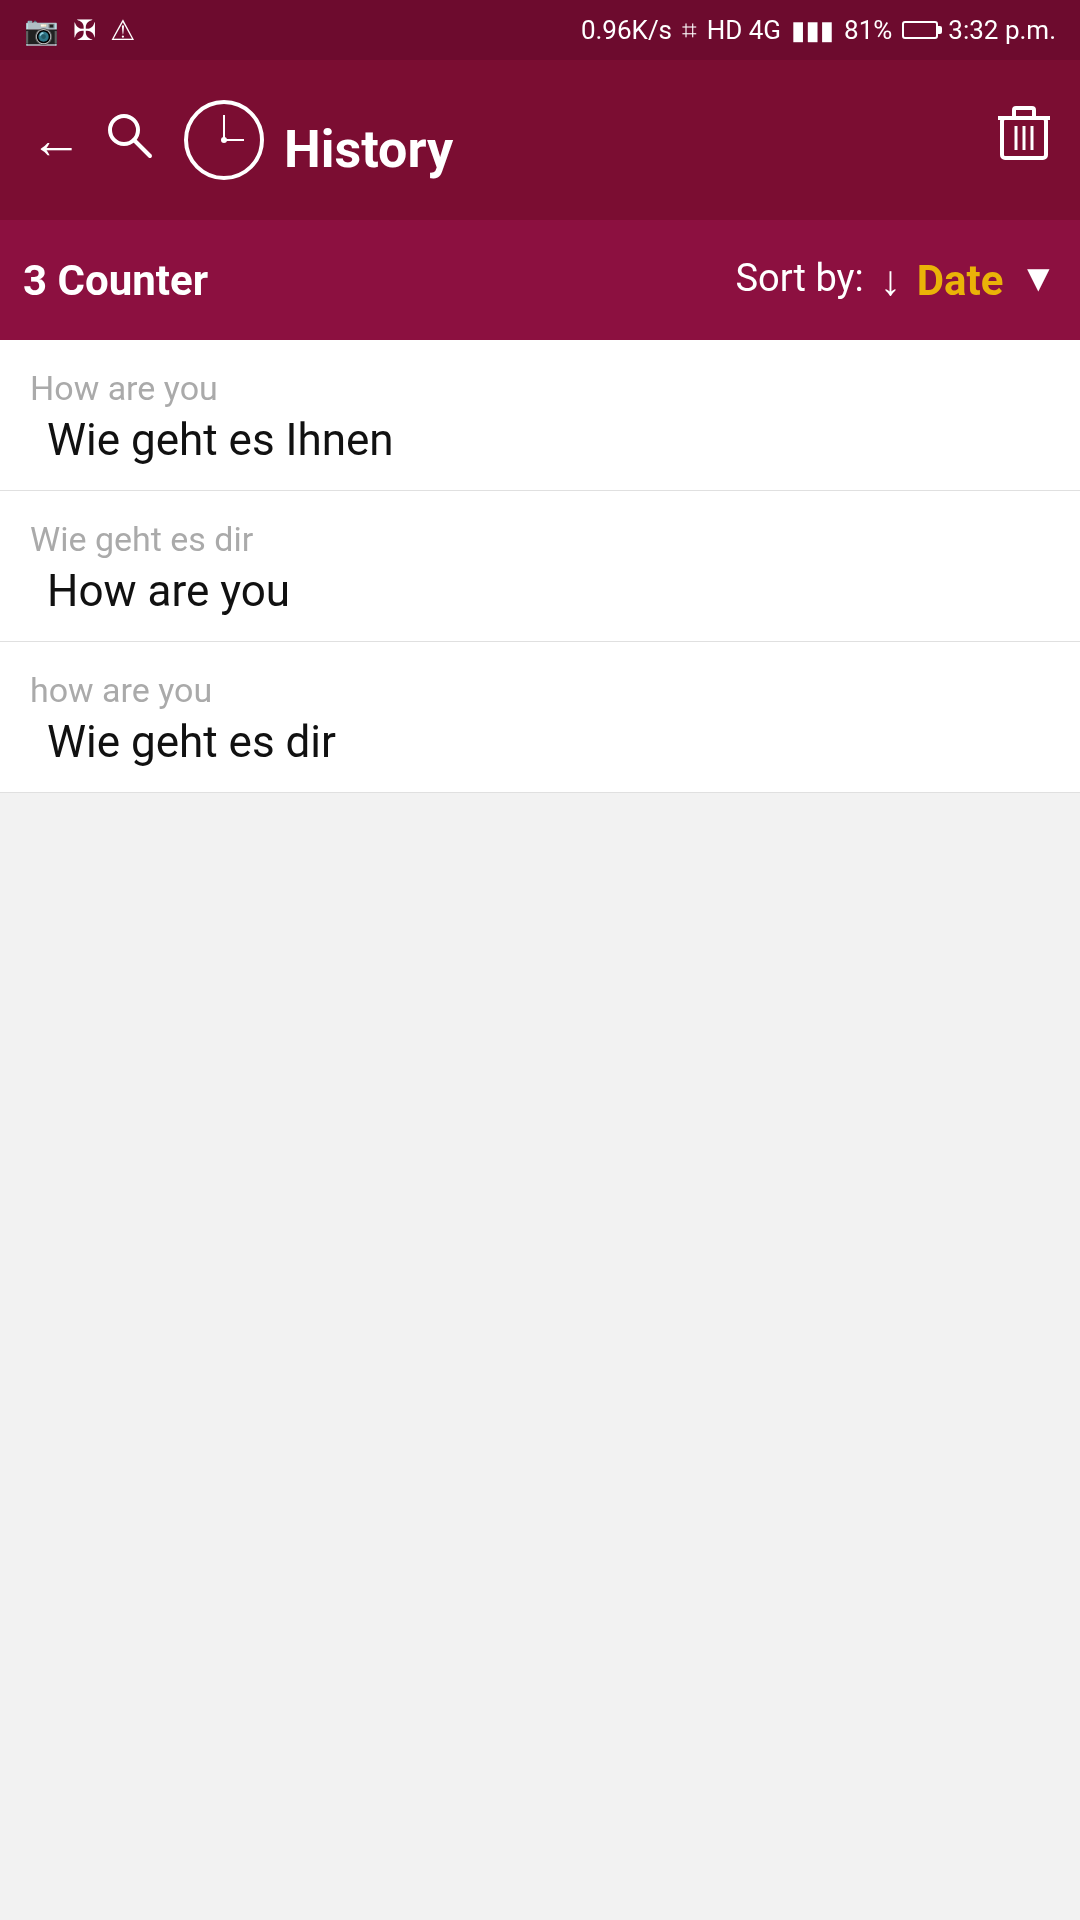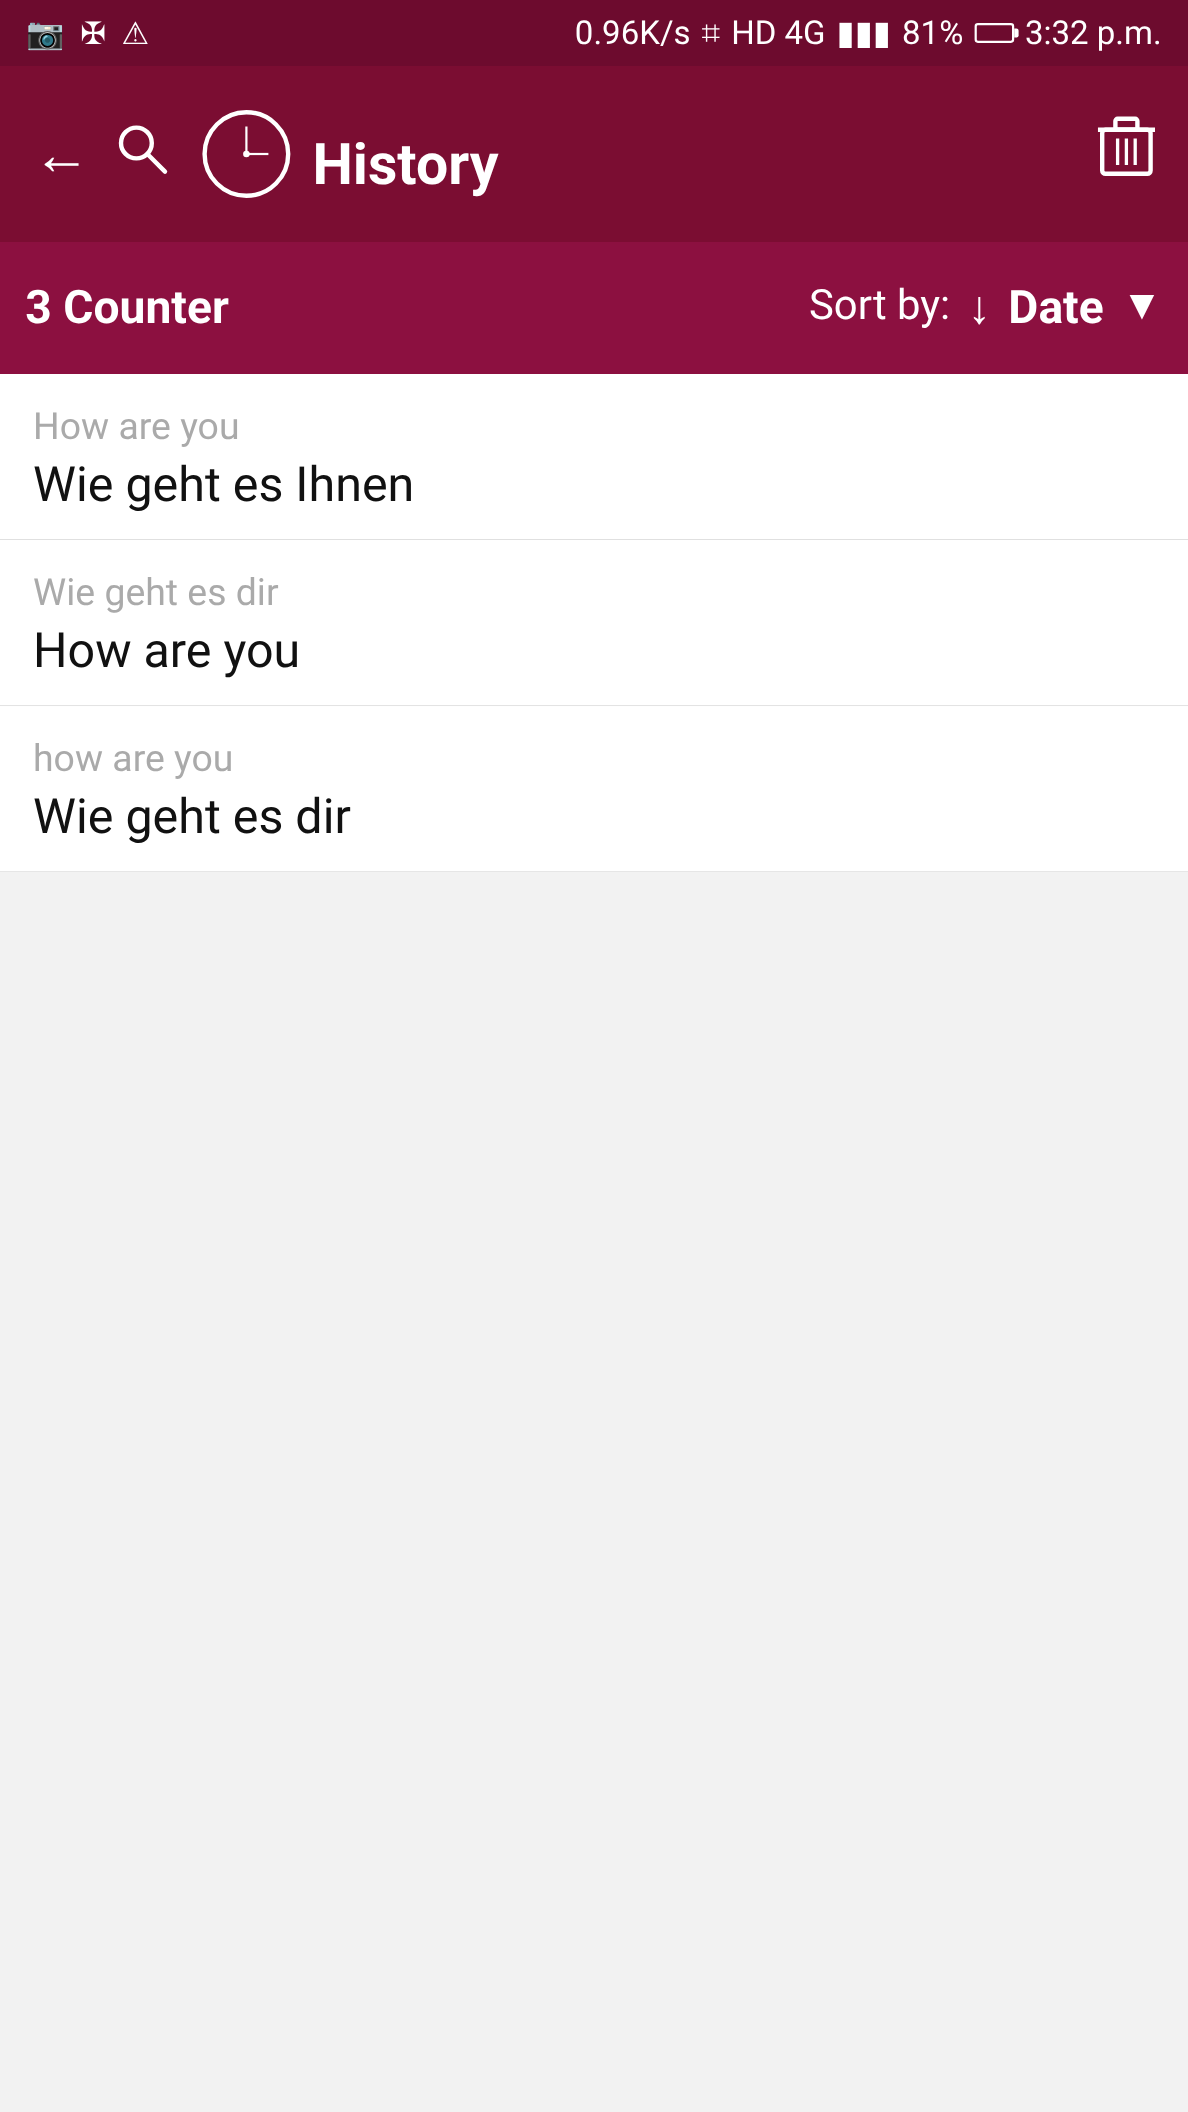--- a/index.html
+++ b/index.html
@@ -26,21 +26,21 @@
     }
     .status-left {
       display: flex;
       align-items: center;
       gap: 14px;
     }
     .status-right {
       display: flex;
       align-items: center;
       gap: 10px;
-      font-size: 30px;
+      font-size: 26px;
     }
     .battery-body {
       width: 36px;
       height: 18px;
       border: 2px solid white;
       border-radius: 3px;
       position: relative;
       display: inline-block;
     }
     .battery-body::after {
@@ -163,21 +163,21 @@
       font-size: 38px;
       color: white;
     }
     .sort-arrow {
       font-size: 42px;
       color: white;
     }
     .sort-value {
       font-size: 42px;
       font-weight: bold;
-      color: #ffffff;
+      color: #eab308;
     }
     .sort-dropdown {
       font-size: 38px;
       color: white;
       cursor: pointer;
     }
 
     
     .list-container {
       background: white;
@@ -190,20 +190,21 @@
     }
     .list-item-source {
       font-size: 34px;
       color: #aaa;
       margin-bottom: 6px;
     }
     .list-item-translated {
       font-size: 44px;
       color: #111;
       font-weight: 400;
+      margin-left: 17px;
     }
   </style>
 </head>
 <body>
 
 <div class="status-bar">
   <div class="status-left">
 
     <span>📷</span>
 

